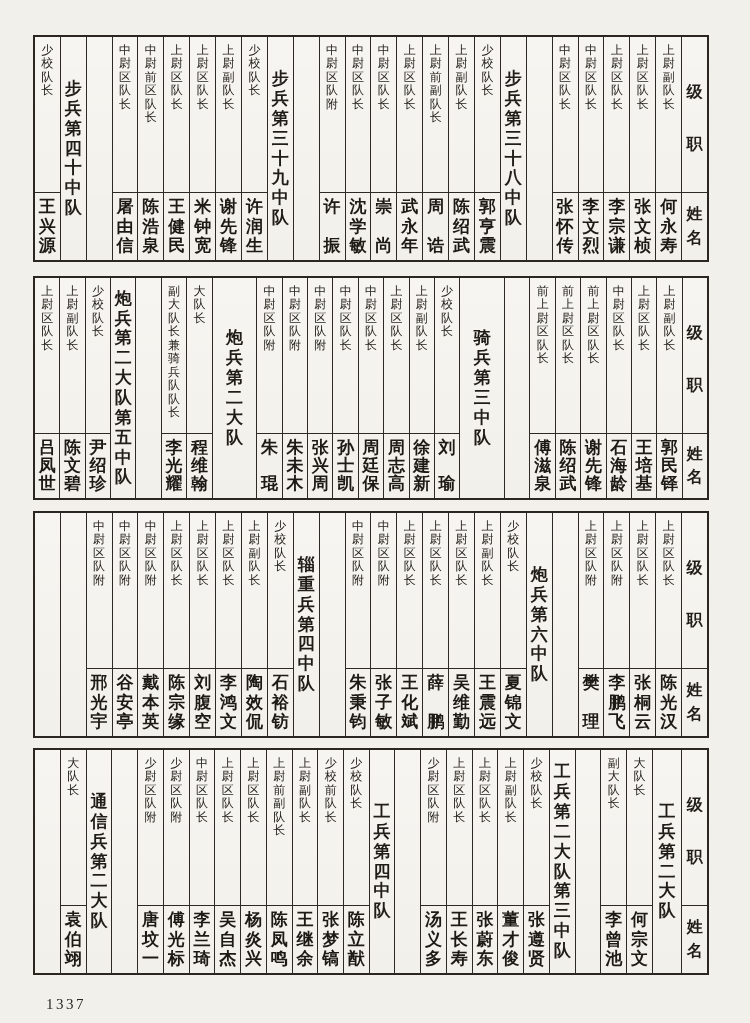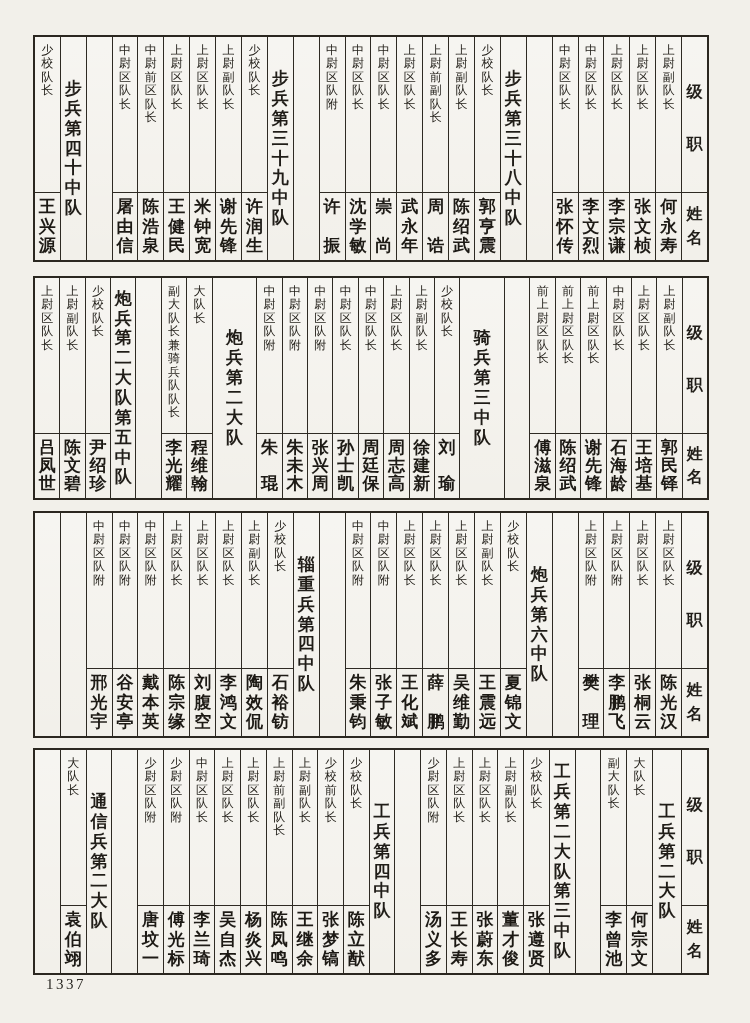--- a/index.html
+++ b/index.html
@@ -61,21 +61,21 @@
   }
   .hdr-top-label{
     justify-content:center;gap:36px;
     font-size:16px;font-weight:700;line-height:1;color:#201d18;
   }
   .hdr-bot-label{
     flex:1;justify-content:space-evenly;
     font-size:16px;font-weight:700;line-height:1;color:#201d18;
   }
   #page-number{
-    position:absolute;left:46px;top:976px;
+    position:absolute;left:46px;top:996px;
     font-size:15px;letter-spacing:2.5px;color:#2a2823;
     font-family:"Liberation Serif","DejaVu Serif",serif;
   }
 </style>
 </head>
 <body>
 
 <div id="page">
   <div id="table-area">
       <div class="band b1">

